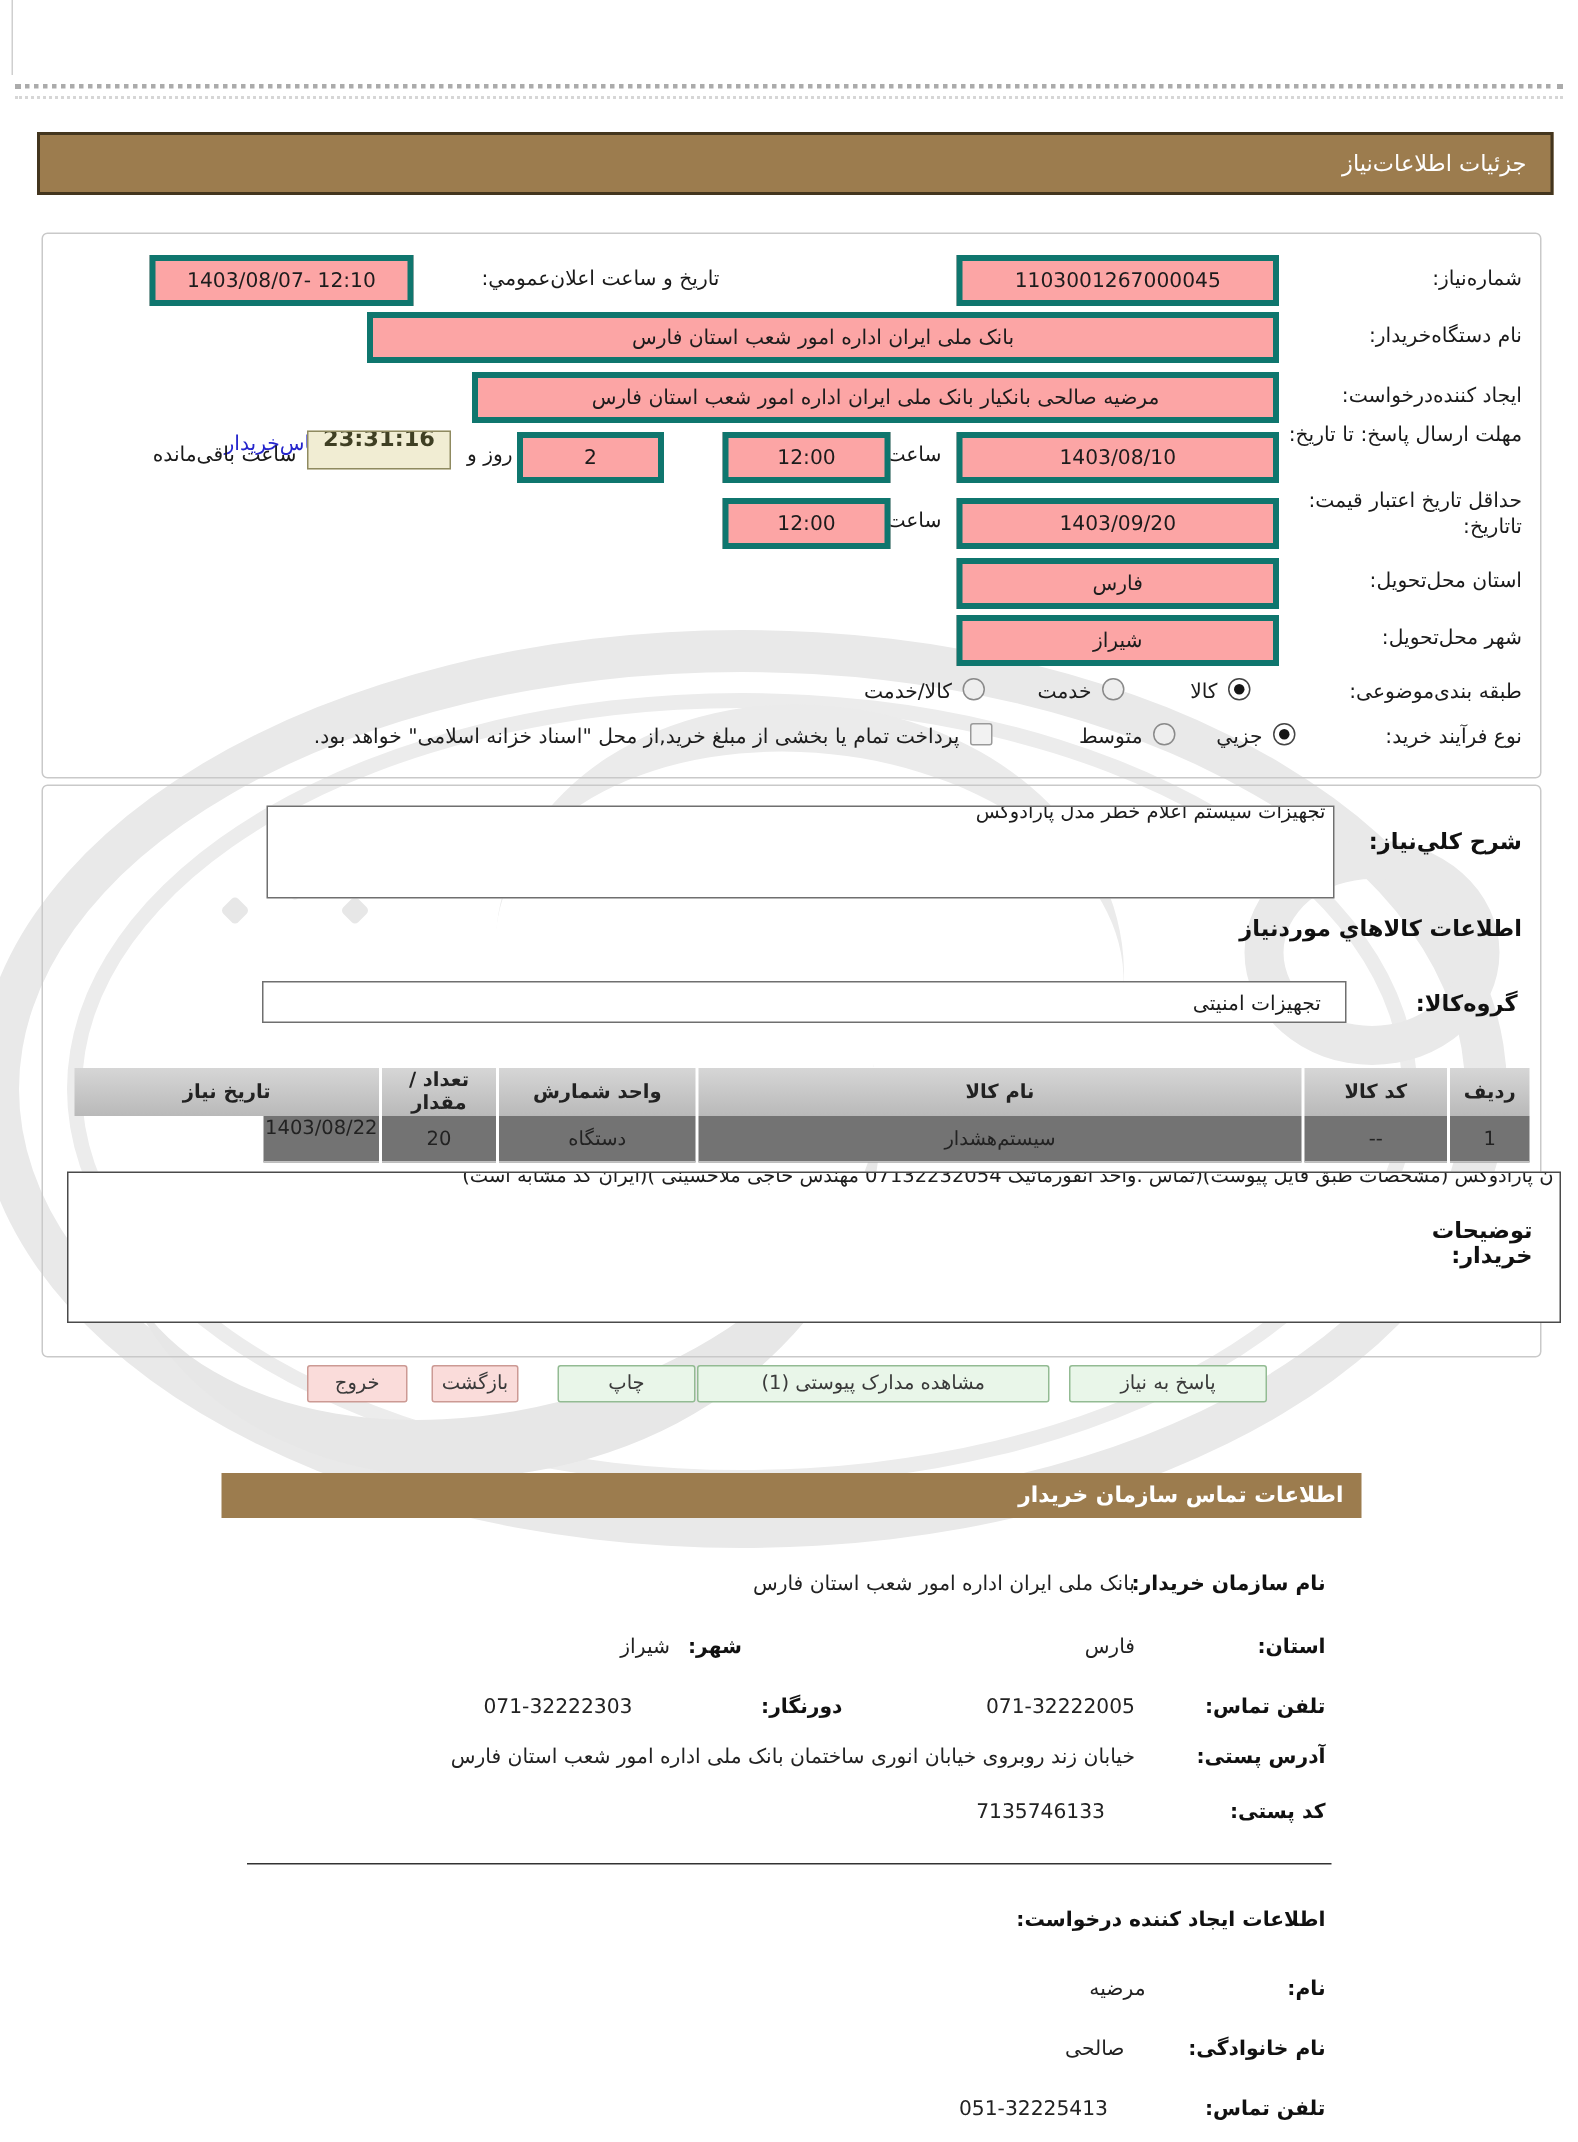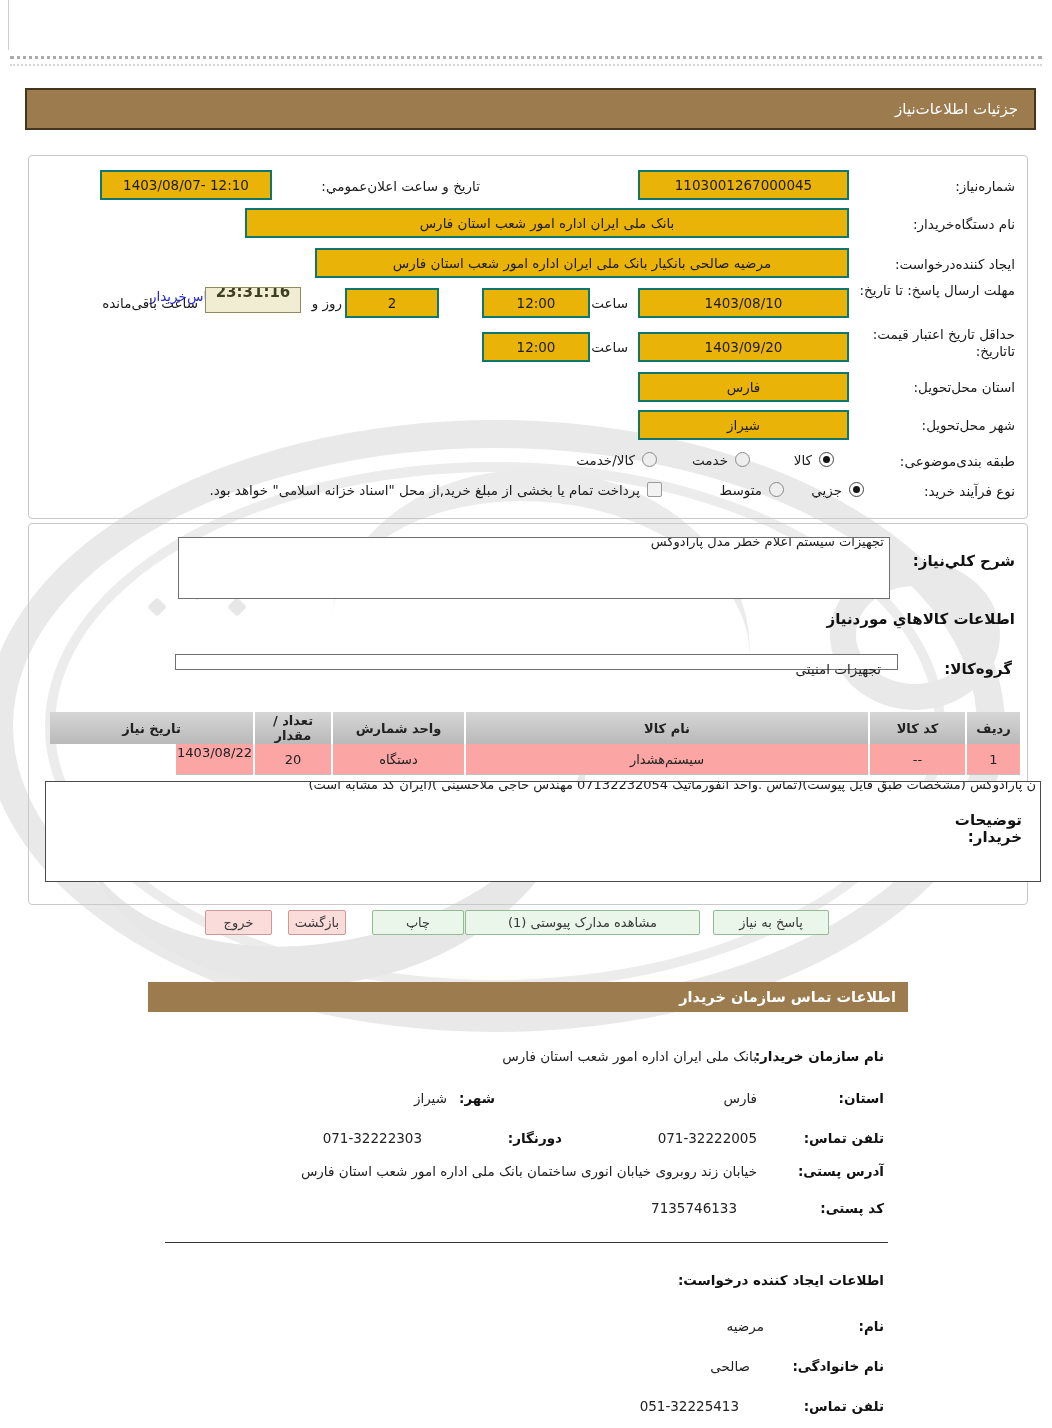--- a/index.html
+++ b/index.html
@@ -18,41 +18,41 @@
   
   .panel{position:absolute;left:28px;width:998px;border:1px solid #c9c9c9;border-radius:4px;z-index:1;background:transparent;}
   .panel1{top:155px;height:362px;}
   .panel2{top:523px;height:380px;}
   
   .lbl{position:absolute;font-size:13.5px;color:#1a1a1a;white-space:nowrap;z-index:2;}
   .lblw{white-space:normal;line-height:17px;}
   .blbl{position:absolute;font-weight:bold;font-size:13.5px;white-space:nowrap;z-index:2;color:#111;}
   .bigl{position:absolute;font-weight:bold;font-size:15px;white-space:nowrap;z-index:2;color:#111;}
   .fval{position:absolute;font-size:13.5px;white-space:nowrap;z-index:2;color:#222;}
-  .ibox{position:absolute;border:2px solid #0f766e;background:#eab308;height:26px;line-height:26px;text-align:center;font-size:13.5px;z-index:2;overflow:hidden;}
+  .ibox{position:absolute;border:4px solid #0f766e;background:#fca5a5;height:26px;line-height:26px;text-align:center;font-size:13.5px;z-index:2;overflow:hidden;}
   .ltr{direction:ltr;unicode-bidi:isolate;display:inline-block;}
   .link{position:absolute;color:#2525cc;font-size:13.5px;z-index:2;cursor:pointer;white-space:nowrap;margin-top:33px;}
   .cdown{position:absolute;left:205px;top:287px;width:94px;height:24px;background:#f1edd3;border:1px solid #8f8a60;z-index:2;text-align:center;overflow:hidden;}
   .cdown span{display:block;margin-top:-5px;font-size:15px;font-weight:bold;color:#3f3f23;}
   
   .opt{position:absolute;font-size:13.5px;white-space:nowrap;z-index:2;}
   .rad{display:inline-block;width:13px;height:13px;border-radius:50%;border:1px solid #8a8a8a;background:#eee;vertical-align:-2px;margin-left:7px;position:relative;}
   .rad.sel{background:#fff;border-color:#444;}
   .rad.sel::after{content:"";position:absolute;left:3px;top:3px;right:3px;bottom:3px;border-radius:50%;background:#151515;}
   .chk{display:inline-block;width:13px;height:13px;border:1px solid #9a9a9a;border-radius:2px;background:#f2f2f2;vertical-align:-2px;margin-left:7px;}
   
   .descbox{position:absolute;left:178px;top:537px;width:712px;height:62px;border:1px solid #6f6f6f;background:#fff;z-index:2;font-size:13px;padding:0 5px;box-sizing:border-box;overflow:hidden;text-align:right;}
   .descbox span{display:block;margin-top:-4px;}
   .notesbox{position:absolute;left:45px;top:781px;width:996px;height:101px;border:1px solid #4a4a4a;background:#fff;z-index:2;font-size:13px;padding:0 4px;box-sizing:border-box;overflow:hidden;text-align:right;}
   .notesbox span{display:block;margin-top:-5px;white-space:nowrap;}
-  .groupbox{position:absolute;left:175px;top:654px;width:723px;height:16px;border:1px solid #6f6f6f;background:#fff;z-index:2;line-height:28px;font-size:13.5px;text-align:right;padding-right:16px;box-sizing:border-box;}
+  .groupbox{position:absolute;left:175px;top:654px;width:723px;height:28px;border:1px solid #6f6f6f;background:#fff;z-index:2;line-height:28px;font-size:13.5px;text-align:right;padding-right:16px;box-sizing:border-box;}
   
   .gtable{position:absolute;left:48px;top:712px;width:960px;z-index:2;border-collapse:separate;border-spacing:2px 0;table-layout:fixed;}
   .gtable th{background:linear-gradient(#d6d6d6,#b9b9b9);font-size:13px;font-weight:bold;height:30px;color:#222;}
-  .gtable td{background:#fca5a5;font-size:13px;height:28px;text-align:center;border-bottom:1px solid #c2c2c2;color:#222;}
+  .gtable td{background:#737373;font-size:13px;height:28px;text-align:center;border-bottom:1px solid #c2c2c2;color:#222;}
   
   .btn{position:absolute;top:910px;height:25px;line-height:23px;text-align:center;font-size:13px;z-index:2;border-radius:2px;cursor:pointer;color:#3a3a3a;box-sizing:border-box;}
   .btn.green{background:#e9f6e9;border:1px solid #93bb93;}
   .btn.red{background:#fadcda;border:1px solid #cc9a94;}
   .divider{position:absolute;left:165px;top:1242px;width:723px;border-top:1px solid #333;z-index:2;}
 </style>
 </head>
 <body>
 
 <div id="page">
@@ -158,21 +158,21 @@
         <td class="ltr">1403/08/22</td>
       </tr>
     </tbody>
   </table>
 
   <div class="notesbox">
       <span>ن پارادوکس (مشخصات طبق فایل پیوست)(تماس .واحد انفورماتیک 07132232054 مهندس حاجی ملاحسینی )(ایران کد مشابه است)</span>
     </div>
   <div class="bigl lblw" style="right:30px;top:812px;width:85px;white-space:normal;">توضیحات خریدار:</div>
 
-  <div class="btn green" style="left:713px;width:116px;">پاسخ به نیاز</div>
+  <div class="btn green" style="left:713px;width:132px;">پاسخ به نیاز</div>
   <div class="btn green" style="left:465px;width:235px;">مشاهده مدارک پیوستی (1)</div>
   <div class="btn green" style="left:372px;width:92px;">چاپ</div>
   <div class="btn red" style="left:288px;width:58px;text-align:center;">بازگشت</div>
   <div class="btn red" style="left:205px;width:67px;">خروج</div>
 
   <div class="bar bar2">
     <span>اطلاعات تماس سازمان خریدار</span>
   </div>
 
   <div class="blbl" style="right:168px;top:1048px;">نام سازمان خریدار:</div>

